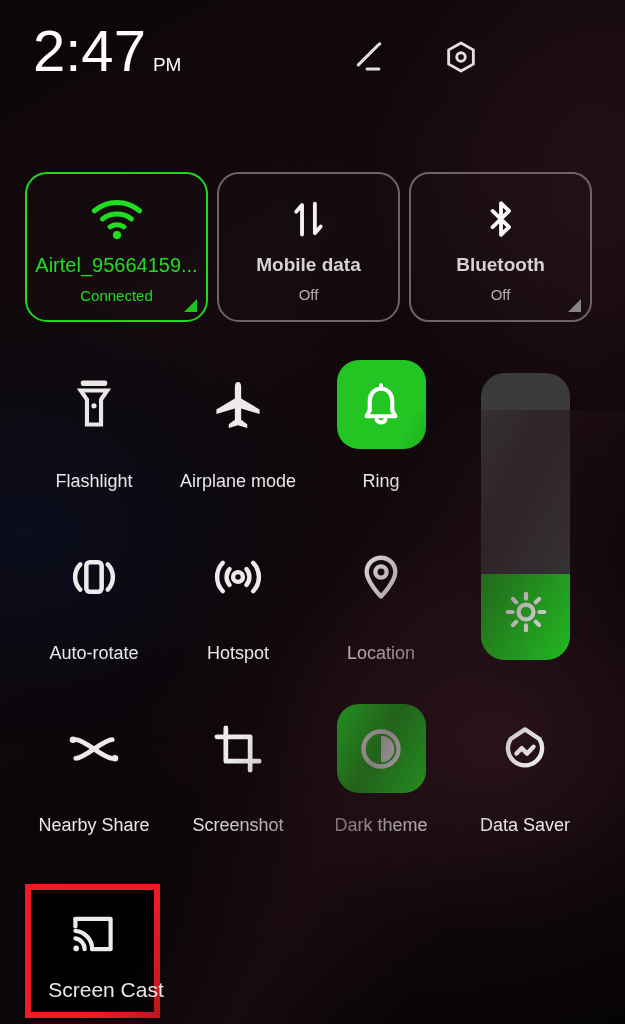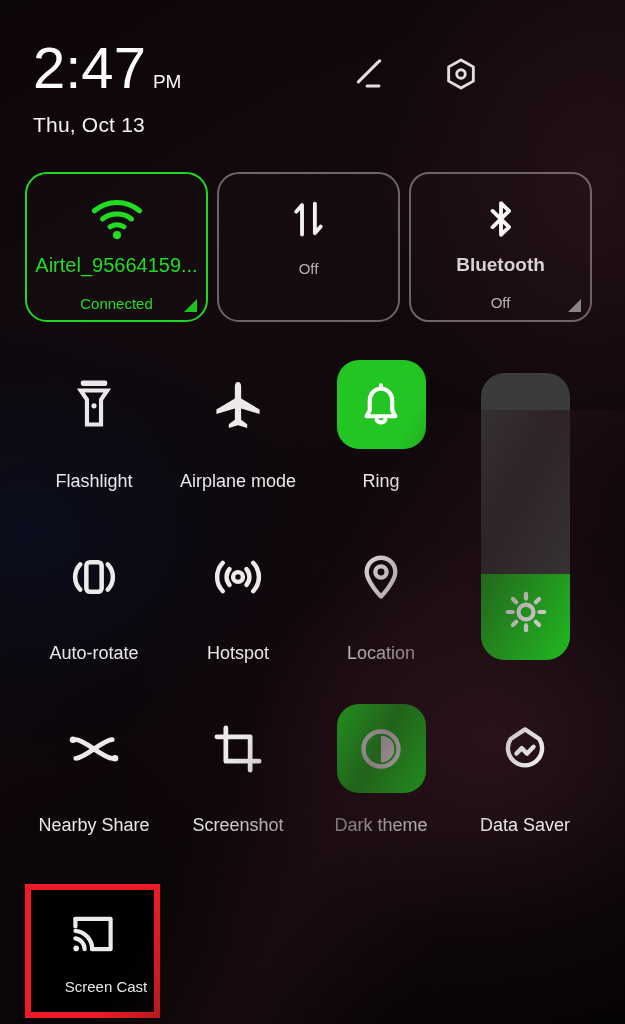--- a/index.html
+++ b/index.html
@@ -23,21 +23,21 @@
   }
   #screen::after{
     content:"";
     position:absolute; left:-10%; top:40%;
     width:130%; height:70%;
     background:linear-gradient(118deg, rgba(0,0,0,0) 40%, rgba(36,16,22,0.55) 52%, rgba(0,0,0,0) 66%);
     pointer-events:none;
   }
 
   
-  .header { position:absolute; left:0; top:17px; width:520px; height:150px; }
+  .header { position:absolute; left:0; top:0; width:520px; height:150px; }
   .clock-wrap { position:absolute; left:33px; top:22px; display:flex; align-items:baseline; }
   .clock-time { font-size:58px; font-weight:400; letter-spacing:0px; line-height:1; color:#fdfdfd; }
   .clock-ampm { font-size:19px; font-weight:400; margin-left:7px; color:#fbfbfb; }
   .clock-date { position:absolute; left:33px; top:96px; font-size:21px; color:#f2f2f2; letter-spacing:0.2px; }
   .header-icons { position:absolute; right:40px; top:38px; display:flex; gap:52px; align-items:center; }
   .hdr-icon { width:38px; height:38px; display:block; cursor:pointer; }
 
   
   .bigrow { position:absolute; left:0; top:172px; width:625px; height:150px; }
   .bigtile {
@@ -47,21 +47,21 @@
     display:flex; flex-direction:column; align-items:center;
     cursor:pointer; overflow:hidden;
   }
   .bigtile.t0 { left:25px; }
   .bigtile.t1 { left:217px; }
   .bigtile.t2 { left:409px;border-radius:20px; }
   .bigtile.active { border-color:#1fd81f; }
   .bigtile .bt-icon { margin-top:22px; height:46px; display:flex; align-items:center; justify-content:center; }
   .bigtile .bt-label { font-size:19px; font-weight:700; color:#d7d2d3; margin-top:12px; text-align:center; width:100%; padding:0 0;
         white-space:nowrap; overflow:hidden; }
-  .bigtile .bt-sub { font-size:15px; color:#b6b0b1; margin-top:18px; }
+  .bigtile .bt-sub { font-size:15px; color:#b6b0b1; margin-top:10px; }
   .bigtile.active .bt-label, .bigtile.active .bt-sub { color:#21dd21; }
   .bigtile.active .bt-label { font-weight:400; font-size:20px; }
   .corner-tri { position:absolute; right:9px; bottom:8px; width:0; height:0;
       border-left:13px solid transparent; border-bottom:13px solid #8b8487; }
   .bigtile.active .corner-tri { border-bottom-color:#1fc31f; }
 
   
   .grid { position:absolute; left:0; top:360px; width:625px; }
   .qrow { position:relative; height:172px; }
   .qtile { position:absolute; top:0; width:150px; display:flex; flex-direction:column; align-items:center; cursor:pointer; }
@@ -83,33 +83,32 @@
   .slider-fill svg { margin-bottom:10px; }
 
   
   .highlight-box {
     position:absolute; left:25px; top:884px; width:135px; height:134px;
     border:6px solid #ed1c24; background:#000; pointer-events:none;
   }
   .cast-tile { position:absolute; left:31px; top:890px; width:123px; height:122px;
      display:flex; flex-direction:column; align-items:center; justify-content:flex-start; cursor:pointer; z-index:3;}
   .cast-tile .q-iconbox { width:72px; height:72px; margin-top:8px; }
-  .cast-tile .q-label { margin-top:8px; font-size:15px;margin-left:27px; }
+  .cast-tile .q-label { margin-top:8px; font-size:21px;margin-left:27px; }
 </style>
 </head>
 <body>
 
 <div id="screen">
 
   <div class="header">
     <div class="clock-wrap">
       <span class="clock-time">2:47</span>
       <span class="clock-ampm">PM</span>
     </div>
-    <div class="clock-date">Thu, Oct 13</div>
 
     <div class="header-icons">
       <span class="hdr-icon">
         <svg viewBox="0 0 24 24" width="38" height="38">
           <line x1="4" y1="17" x2="16.5" y2="4.5" stroke="#e3dfe0" stroke-width="1.9" stroke-linecap="round"></line>
           <circle cx="17.4" cy="3.8" r="1.1" fill="#e3dfe0"></circle>
           <line x1="9.5" y1="19.6" x2="17" y2="19.6" stroke="#e3dfe0" stroke-width="1.9" stroke-linecap="round"></line>
         </svg>
       </span>
       <span class="hdr-icon">
@@ -137,20 +136,21 @@
       <div class="corner-tri"></div>
     </div>
 
     <div class="bigtile t1">
       <div class="bt-icon">
         <svg viewBox="0 0 24 24" width="44" height="44">
           <path d="M8.2 20.5 L8.2 4.4 M8.2 4.4 L5.0 8.0" fill="none" stroke="#f4f2f2" stroke-width="2.1" stroke-linecap="round" stroke-linejoin="round"></path>
           <path d="M15.2 3.6 L15.2 19.7 M15.2 19.7 L18.4 16.1" fill="none" stroke="#f4f2f2" stroke-width="2.1" stroke-linecap="round" stroke-linejoin="round"></path>
         </svg>
       </div>
+      <div class="bt-label">Mobile data</div>
       <div class="bt-sub">Off</div>
     </div>
 
     <div class="bigtile t2">
       <div class="bt-icon">
         <svg viewBox="0 0 24 24" width="42" height="44">
           <path d="M7.2 7.4 L16.6 16.6 L12 21 L12 3 L16.6 7.4 L7.2 16.6" fill="none" stroke="#f7f5f5" stroke-width="2.2" stroke-linejoin="round" stroke-linecap="round"></path>
         </svg>
       </div>
       <div class="bt-label">Bluetooth</div>

